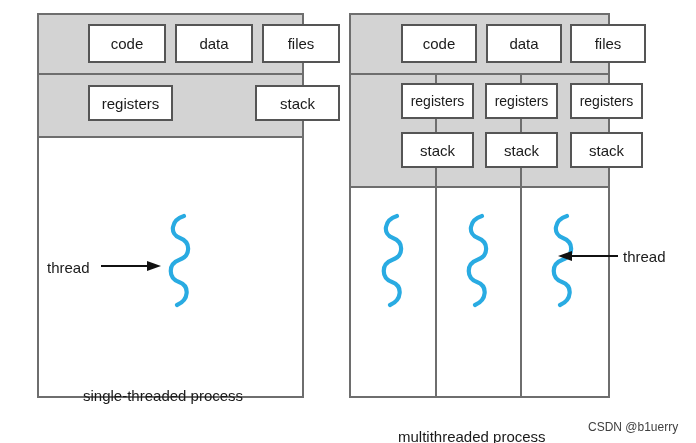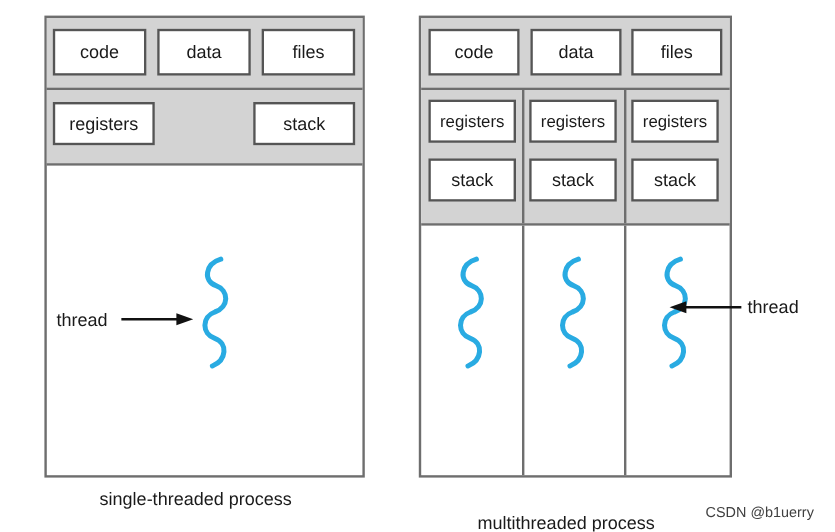--- a/index.html
+++ b/index.html
@@ -63,20 +63,21 @@
     box-sizing: border-box;
     background: #ffffff;
     border: 2px solid #555555;
     display: flex;
     align-items: center;
     justify-content: center;
     font-size: 15px;
     color: #1a1a1a;
     line-height: 1;
     white-space: nowrap;
+    margin-left: 44px;
   }
 
   
   .col-divider {
     position: absolute;
     width: 2px;
     background: #6e6e6e;
   }
 
   
@@ -98,21 +99,21 @@
   }
 
   
   .caption {
     position: absolute;
     font-size: 15px;
     color: #1a1a1a;
     white-space: nowrap;
     line-height: 1;
   }
-  #caption-single { left: 83px;  top: 409px; }
+  #caption-single { left: 83px;  top: 388px; }
   #caption-multi  { left: 398px; top: 429px; }
 
   
   #watermark {
     position: absolute;
     left: 588px;
     top: 421px;
     font-size: 12px;
     color: #404040;
     white-space: nowrap;

